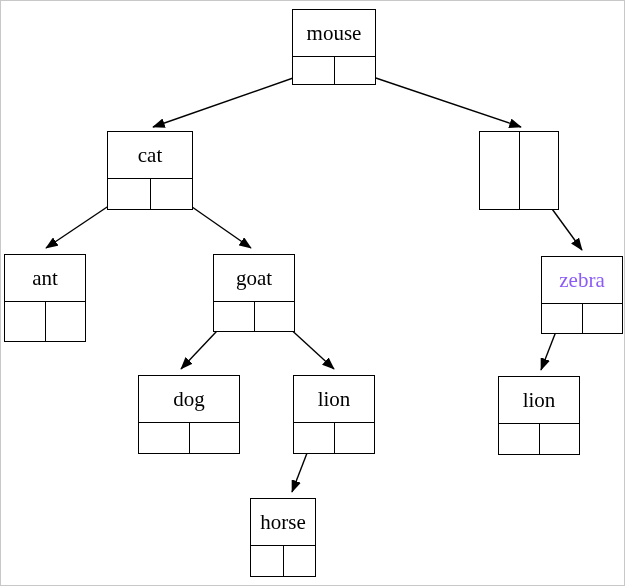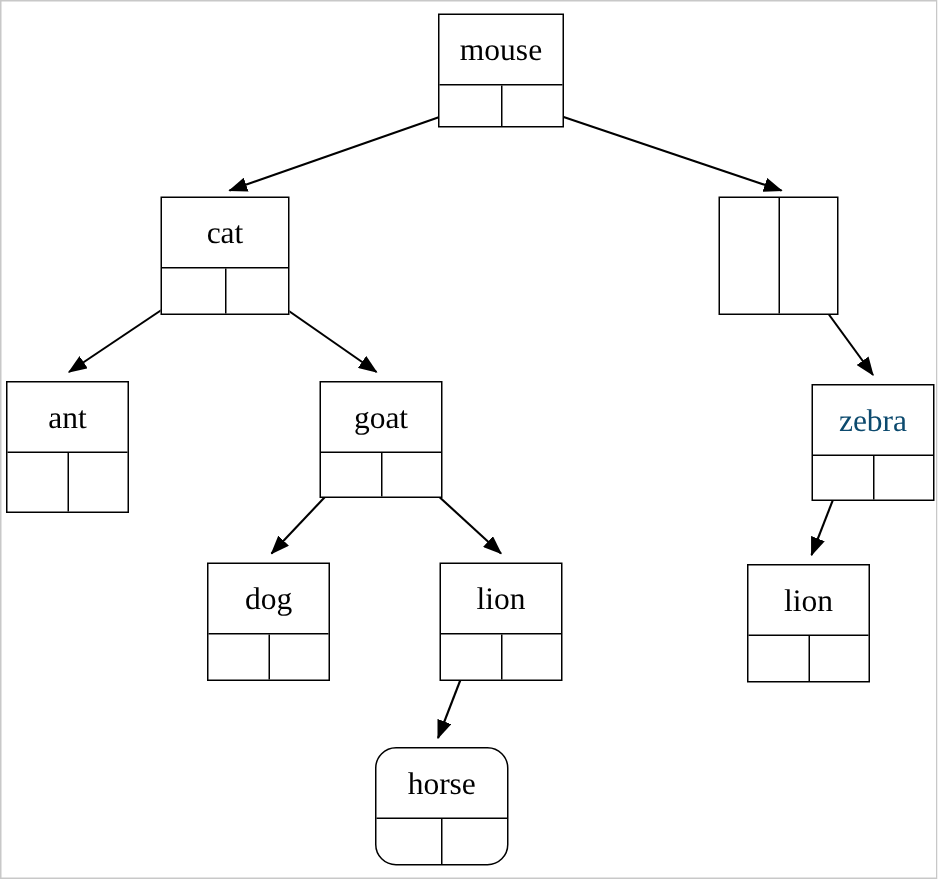--- a/index.html
+++ b/index.html
@@ -110,48 +110,48 @@
         </div>
       </div>
       <div class="node" style="left: 212px; top: 253px; width: 82px; height: 78px; border-color: rgb(0, 0, 0);">
         <div class="node-label" style="color: rgb(0, 0, 0); border-bottom-color: rgb(0, 0, 0);">goat</div>
         <div class="node-ptrs">
           <div class="ptr-cell left" style="border-right-color: rgb(0, 0, 0);"></div>
           <div class="ptr-cell right"></div>
         </div>
       </div>
       <div class="node" style="left: 540px; top: 255px; width: 82px; height: 78px; border-color: rgb(0, 0, 0);">
-        <div class="node-label" style="color: #0c4a6e; border-bottom-color: rgb(0, 0, 0);">zebra</div>
+        <div class="node-label" style="color: #8b5cf6; border-bottom-color: rgb(0, 0, 0);">zebra</div>
         <div class="node-ptrs">
           <div class="ptr-cell left" style="border-right-color: rgb(0, 0, 0);"></div>
           <div class="ptr-cell right"></div>
         </div>
       </div>
-      <div class="node" style="left: 137px; top: 374px; width: 82px; height: 79px; border-color: rgb(0, 0, 0); justify-content: center;">
+      <div class="node" style="left: 137px; top: 374px; width: 102px; height: 79px; border-color: rgb(0, 0, 0); justify-content: center;">
         <div class="node-label" style="color: rgb(0, 0, 0); border-bottom-color: rgb(0, 0, 0);">dog</div>
         <div class="node-ptrs">
           <div class="ptr-cell left" style="border-right-color: rgb(0, 0, 0);"></div>
           <div class="ptr-cell right"></div>
         </div>
       </div>
       <div class="node" style="left: 292px; top: 374px; width: 82px; height: 79px; border-color: rgb(0, 0, 0);">
         <div class="node-label" style="color: rgb(0, 0, 0); border-bottom-color: rgb(0, 0, 0);">lion</div>
         <div class="node-ptrs">
           <div class="ptr-cell left" style="border-right-color: rgb(0, 0, 0);"></div>
           <div class="ptr-cell right"></div>
         </div>
       </div>
       <div class="node" style="left: 497px; top: 375px; width: 82px; height: 79px; border-color: rgb(0, 0, 0);">
         <div class="node-label" style="color: rgb(0, 0, 0); border-bottom-color: rgb(0, 0, 0);">lion</div>
         <div class="node-ptrs">
           <div class="ptr-cell left" style="border-right-color: rgb(0, 0, 0);"></div>
           <div class="ptr-cell right"></div>
         </div>
       </div>
-      <div class="node" style="left: 249px; top: 497px; width: 89px; height: 79px; border-color: rgb(0, 0, 0); border-radius: 14px;">
+      <div class="node" style="left: 249px; top: 497px; width: 66px; height: 79px; border-color: rgb(0, 0, 0);">
         <div class="node-label" style="color: rgb(0, 0, 0); border-bottom-color: rgb(0, 0, 0);">horse</div>
         <div class="node-ptrs">
           <div class="ptr-cell left" style="border-right-color: rgb(0, 0, 0);"></div>
           <div class="ptr-cell right"></div>
         </div>
       </div>
     </div>
 
 </div>
 

